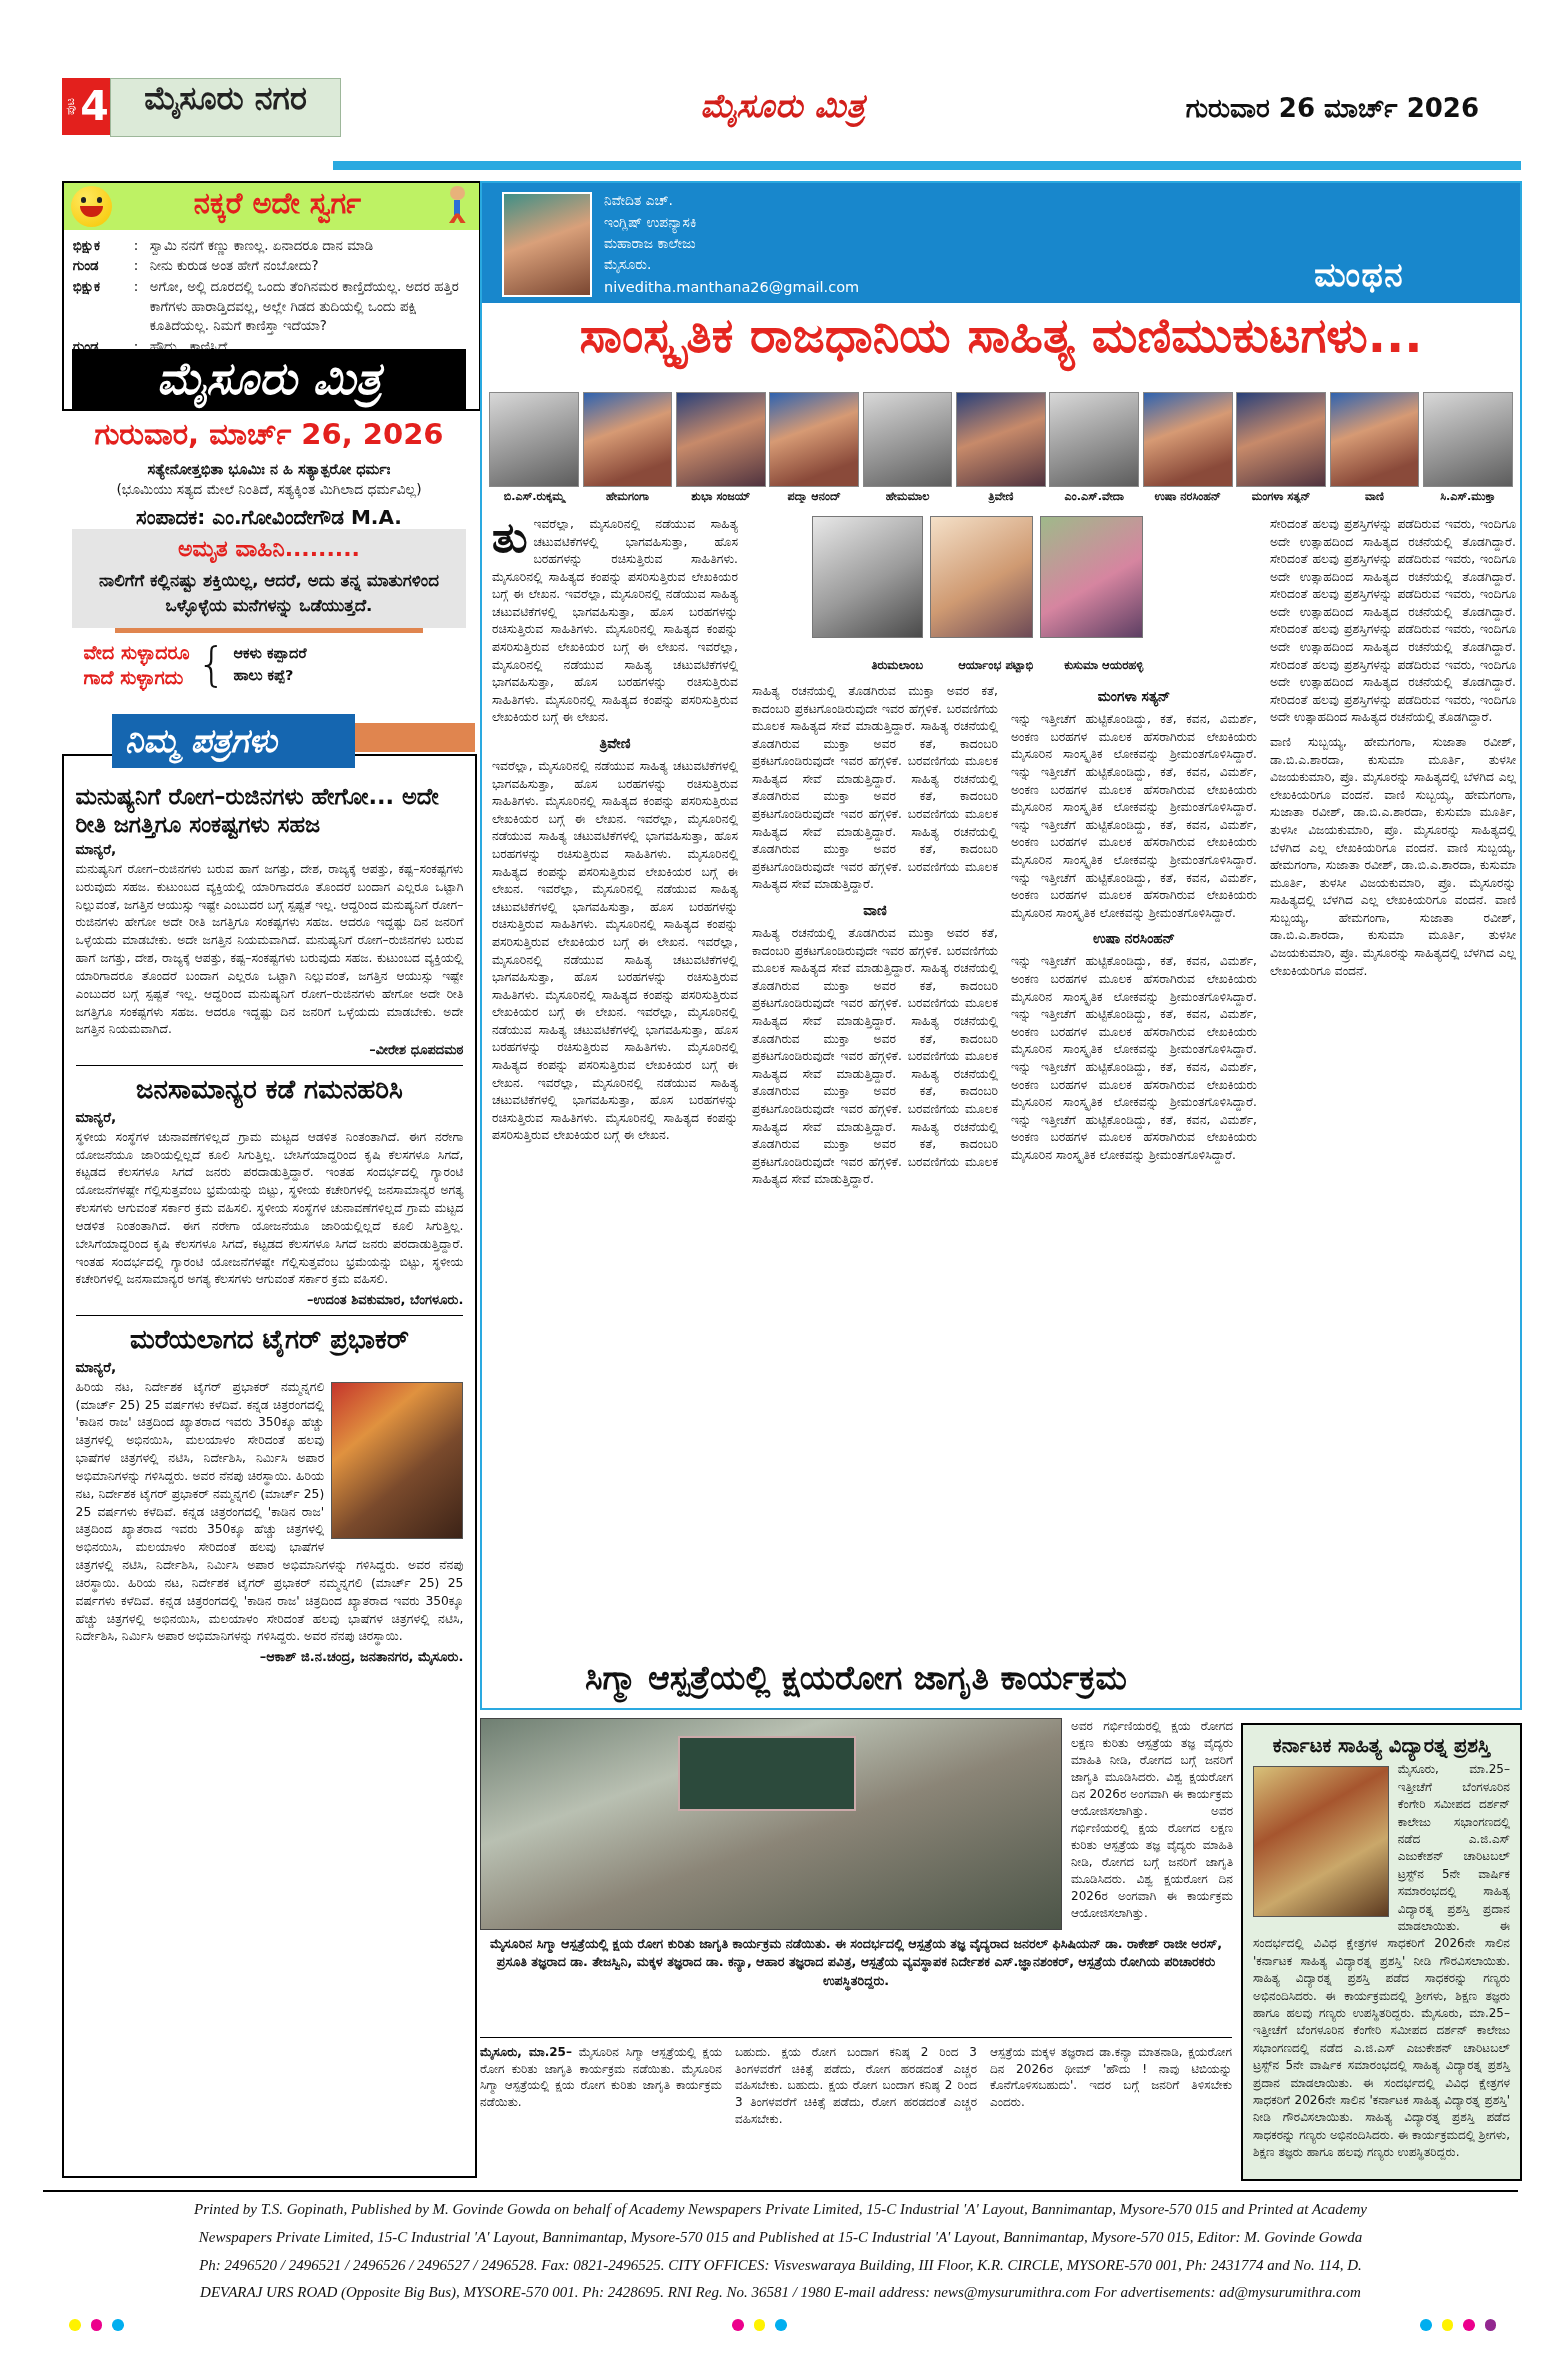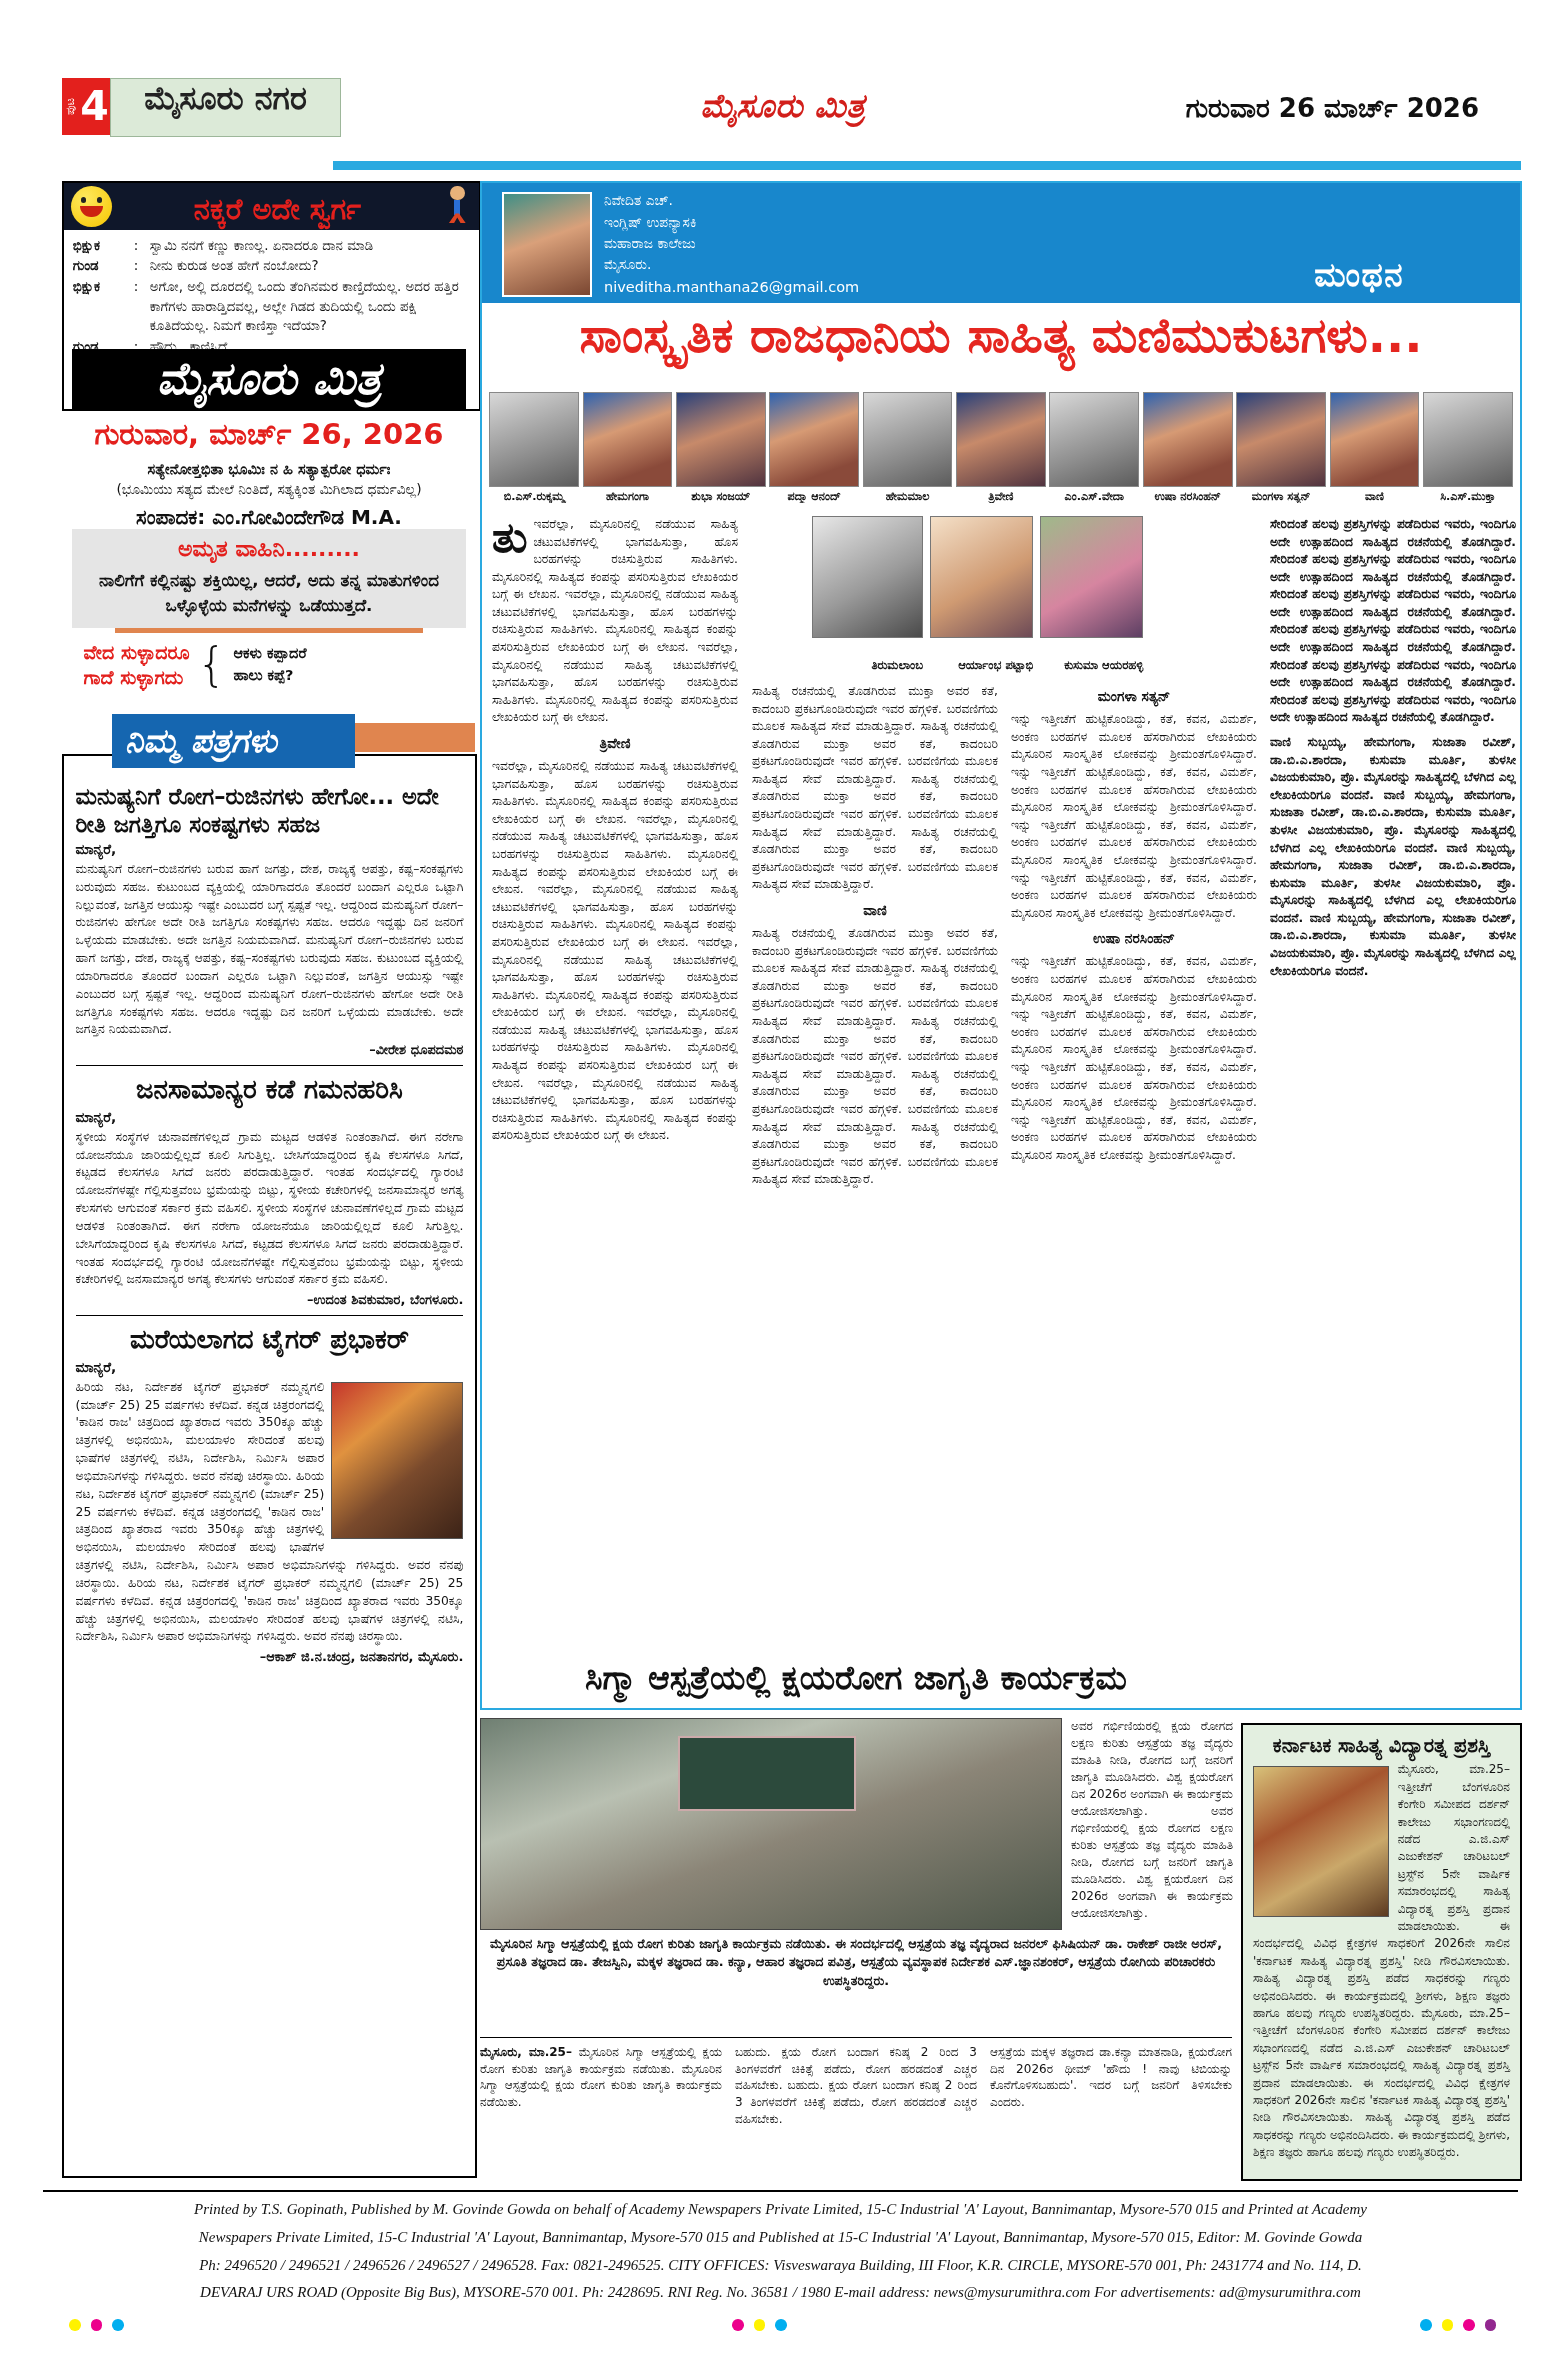--- a/index.html
+++ b/index.html
@@ -16,21 +16,21 @@
   .masthead-center{color:#d21f1b;font-size:33px;font-weight:bold;font-style:italic;text-align:center;
                    font-family:"DejaVu Serif",serif;}
   .header-date{font-size:26px;font-weight:bold;color:#111;text-align:right;}
   .cyan-rule{background:#2aa9e0;}
 
   
   .blackbox{border:2.2px solid #000;background:#fff;}
   .bluebox{border:2.9px solid #2aa9e0;background:#fff;}
 
   
-  .joke-head{background:#0f172a;display:flex;align-items:flex-end;gap:17px;padding:2.9px 7.2px;}
+  .joke-head{background:#bef264;display:flex;align-items:flex-start;gap:17px;padding:2.9px 7.2px;}
   .joke-title{color:#e3201d;font-size:29px;font-weight:bold;flex:1;text-align:center;}
   .smiley{width:41px;height:41px;border-radius:50%;background:radial-gradient(circle at 35% 30%,#ffe95e,#f6c500);
           position:relative;flex:0 0 auto;}
   .smiley:before{content:"";position:absolute;left:9.4px;top:11.6px;width:5.8px;height:5.8px;border-radius:50%;background:#222;box-shadow:16px 0 0 #222;}
   .smiley:after{content:"";position:absolute;left:8.7px;top:20px;width:23px;height:11.6px;border-radius:0 0 23px 23px;background:#c21;}
   .dancer{width:29px;height:41px;position:relative;flex:0 0 auto;}
   .dancer .head{position:absolute;left:7.2px;top:0;width:14.5px;height:14.5px;border-radius:50%;background:#e8b27a;}
   .dancer .body{position:absolute;left:11.6px;top:14.5px;width:5.8px;height:14.5px;background:#2a6fd6;}
   .dancer .leg{position:absolute;left:5.8px;top:27.5px;width:17.4px;height:10px;background:#d42;clip-path:polygon(0 100%,40% 0,60% 0,100% 100%,70% 100%,50% 40%,30% 100%);}
   .joke-lines{padding:5.8px 8.7px 4.3px 8.7px;}
@@ -323,21 +323,21 @@
         <p>ಸಾಹಿತ್ಯ ರಚನೆಯಲ್ಲಿ ತೊಡಗಿರುವ ಮುಕ್ತಾ ಅವರ ಕತೆ, ಕಾದಂಬರಿ ಪ್ರಕಟಗೊಂಡಿರುವುದೇ ಇವರ ಹೆಗ್ಗಳಿಕೆ. ಬರವಣಿಗೆಯ ಮೂಲಕ ಸಾಹಿತ್ಯದ ಸೇವೆ ಮಾಡುತ್ತಿದ್ದಾರೆ. ಸಾಹಿತ್ಯ ರಚನೆಯಲ್ಲಿ ತೊಡಗಿರುವ ಮುಕ್ತಾ ಅವರ ಕತೆ, ಕಾದಂಬರಿ ಪ್ರಕಟಗೊಂಡಿರುವುದೇ ಇವರ ಹೆಗ್ಗಳಿಕೆ. ಬರವಣಿಗೆಯ ಮೂಲಕ ಸಾಹಿತ್ಯದ ಸೇವೆ ಮಾಡುತ್ತಿದ್ದಾರೆ. ಸಾಹಿತ್ಯ ರಚನೆಯಲ್ಲಿ ತೊಡಗಿರುವ ಮುಕ್ತಾ ಅವರ ಕತೆ, ಕಾದಂಬರಿ ಪ್ರಕಟಗೊಂಡಿರುವುದೇ ಇವರ ಹೆಗ್ಗಳಿಕೆ. ಬರವಣಿಗೆಯ ಮೂಲಕ ಸಾಹಿತ್ಯದ ಸೇವೆ ಮಾಡುತ್ತಿದ್ದಾರೆ. ಸಾಹಿತ್ಯ ರಚನೆಯಲ್ಲಿ ತೊಡಗಿರುವ ಮುಕ್ತಾ ಅವರ ಕತೆ, ಕಾದಂಬರಿ ಪ್ರಕಟಗೊಂಡಿರುವುದೇ ಇವರ ಹೆಗ್ಗಳಿಕೆ. ಬರವಣಿಗೆಯ ಮೂಲಕ ಸಾಹಿತ್ಯದ ಸೇವೆ ಮಾಡುತ್ತಿದ್ದಾರೆ. ಸಾಹಿತ್ಯ ರಚನೆಯಲ್ಲಿ ತೊಡಗಿರುವ ಮುಕ್ತಾ ಅವರ ಕತೆ, ಕಾದಂಬರಿ ಪ್ರಕಟಗೊಂಡಿರುವುದೇ ಇವರ ಹೆಗ್ಗಳಿಕೆ. ಬರವಣಿಗೆಯ ಮೂಲಕ ಸಾಹಿತ್ಯದ ಸೇವೆ ಮಾಡುತ್ತಿದ್ದಾರೆ.</p>
       </div>
 
       <div class="mcol pad-top" style="left:529px;top:0;">
         <h4>ಮಂಗಳಾ ಸತ್ಯನ್</h4>
         <p>ಇನ್ನು ಇತ್ತೀಚೆಗೆ ಹುಟ್ಟಿಕೊಂಡಿದ್ದು, ಕತೆ, ಕವನ, ವಿಮರ್ಶೆ, ಅಂಕಣ ಬರಹಗಳ ಮೂಲಕ ಹೆಸರಾಗಿರುವ ಲೇಖಕಿಯರು ಮೈಸೂರಿನ ಸಾಂಸ್ಕೃತಿಕ ಲೋಕವನ್ನು ಶ್ರೀಮಂತಗೊಳಿಸಿದ್ದಾರೆ. ಇನ್ನು ಇತ್ತೀಚೆಗೆ ಹುಟ್ಟಿಕೊಂಡಿದ್ದು, ಕತೆ, ಕವನ, ವಿಮರ್ಶೆ, ಅಂಕಣ ಬರಹಗಳ ಮೂಲಕ ಹೆಸರಾಗಿರುವ ಲೇಖಕಿಯರು ಮೈಸೂರಿನ ಸಾಂಸ್ಕೃತಿಕ ಲೋಕವನ್ನು ಶ್ರೀಮಂತಗೊಳಿಸಿದ್ದಾರೆ. ಇನ್ನು ಇತ್ತೀಚೆಗೆ ಹುಟ್ಟಿಕೊಂಡಿದ್ದು, ಕತೆ, ಕವನ, ವಿಮರ್ಶೆ, ಅಂಕಣ ಬರಹಗಳ ಮೂಲಕ ಹೆಸರಾಗಿರುವ ಲೇಖಕಿಯರು ಮೈಸೂರಿನ ಸಾಂಸ್ಕೃತಿಕ ಲೋಕವನ್ನು ಶ್ರೀಮಂತಗೊಳಿಸಿದ್ದಾರೆ. ಇನ್ನು ಇತ್ತೀಚೆಗೆ ಹುಟ್ಟಿಕೊಂಡಿದ್ದು, ಕತೆ, ಕವನ, ವಿಮರ್ಶೆ, ಅಂಕಣ ಬರಹಗಳ ಮೂಲಕ ಹೆಸರಾಗಿರುವ ಲೇಖಕಿಯರು ಮೈಸೂರಿನ ಸಾಂಸ್ಕೃತಿಕ ಲೋಕವನ್ನು ಶ್ರೀಮಂತಗೊಳಿಸಿದ್ದಾರೆ.</p>
         <h4>ಉಷಾ ನರಸಿಂಹನ್</h4>
         <p>ಇನ್ನು ಇತ್ತೀಚೆಗೆ ಹುಟ್ಟಿಕೊಂಡಿದ್ದು, ಕತೆ, ಕವನ, ವಿಮರ್ಶೆ, ಅಂಕಣ ಬರಹಗಳ ಮೂಲಕ ಹೆಸರಾಗಿರುವ ಲೇಖಕಿಯರು ಮೈಸೂರಿನ ಸಾಂಸ್ಕೃತಿಕ ಲೋಕವನ್ನು ಶ್ರೀಮಂತಗೊಳಿಸಿದ್ದಾರೆ. ಇನ್ನು ಇತ್ತೀಚೆಗೆ ಹುಟ್ಟಿಕೊಂಡಿದ್ದು, ಕತೆ, ಕವನ, ವಿಮರ್ಶೆ, ಅಂಕಣ ಬರಹಗಳ ಮೂಲಕ ಹೆಸರಾಗಿರುವ ಲೇಖಕಿಯರು ಮೈಸೂರಿನ ಸಾಂಸ್ಕೃತಿಕ ಲೋಕವನ್ನು ಶ್ರೀಮಂತಗೊಳಿಸಿದ್ದಾರೆ. ಇನ್ನು ಇತ್ತೀಚೆಗೆ ಹುಟ್ಟಿಕೊಂಡಿದ್ದು, ಕತೆ, ಕವನ, ವಿಮರ್ಶೆ, ಅಂಕಣ ಬರಹಗಳ ಮೂಲಕ ಹೆಸರಾಗಿರುವ ಲೇಖಕಿಯರು ಮೈಸೂರಿನ ಸಾಂಸ್ಕೃತಿಕ ಲೋಕವನ್ನು ಶ್ರೀಮಂತಗೊಳಿಸಿದ್ದಾರೆ. ಇನ್ನು ಇತ್ತೀಚೆಗೆ ಹುಟ್ಟಿಕೊಂಡಿದ್ದು, ಕತೆ, ಕವನ, ವಿಮರ್ಶೆ, ಅಂಕಣ ಬರಹಗಳ ಮೂಲಕ ಹೆಸರಾಗಿರುವ ಲೇಖಕಿಯರು ಮೈಸೂರಿನ ಸಾಂಸ್ಕೃತಿಕ ಲೋಕವನ್ನು ಶ್ರೀಮಂತಗೊಳಿಸಿದ್ದಾರೆ.</p>
       </div>
 
-      <div class="mcol" style="left:788px;top:0;font-weight:bold;">
+      <div class="mcol" style="left:788px;top:0;">
         <p>ಸೇರಿದಂತೆ ಹಲವು ಪ್ರಶಸ್ತಿಗಳನ್ನು ಪಡೆದಿರುವ ಇವರು, ಇಂದಿಗೂ ಅದೇ ಉತ್ಸಾಹದಿಂದ ಸಾಹಿತ್ಯದ ರಚನೆಯಲ್ಲಿ ತೊಡಗಿದ್ದಾರೆ. ಸೇರಿದಂತೆ ಹಲವು ಪ್ರಶಸ್ತಿಗಳನ್ನು ಪಡೆದಿರುವ ಇವರು, ಇಂದಿಗೂ ಅದೇ ಉತ್ಸಾಹದಿಂದ ಸಾಹಿತ್ಯದ ರಚನೆಯಲ್ಲಿ ತೊಡಗಿದ್ದಾರೆ. ಸೇರಿದಂತೆ ಹಲವು ಪ್ರಶಸ್ತಿಗಳನ್ನು ಪಡೆದಿರುವ ಇವರು, ಇಂದಿಗೂ ಅದೇ ಉತ್ಸಾಹದಿಂದ ಸಾಹಿತ್ಯದ ರಚನೆಯಲ್ಲಿ ತೊಡಗಿದ್ದಾರೆ. ಸೇರಿದಂತೆ ಹಲವು ಪ್ರಶಸ್ತಿಗಳನ್ನು ಪಡೆದಿರುವ ಇವರು, ಇಂದಿಗೂ ಅದೇ ಉತ್ಸಾಹದಿಂದ ಸಾಹಿತ್ಯದ ರಚನೆಯಲ್ಲಿ ತೊಡಗಿದ್ದಾರೆ. ಸೇರಿದಂತೆ ಹಲವು ಪ್ರಶಸ್ತಿಗಳನ್ನು ಪಡೆದಿರುವ ಇವರು, ಇಂದಿಗೂ ಅದೇ ಉತ್ಸಾಹದಿಂದ ಸಾಹಿತ್ಯದ ರಚನೆಯಲ್ಲಿ ತೊಡಗಿದ್ದಾರೆ. ಸೇರಿದಂತೆ ಹಲವು ಪ್ರಶಸ್ತಿಗಳನ್ನು ಪಡೆದಿರುವ ಇವರು, ಇಂದಿಗೂ ಅದೇ ಉತ್ಸಾಹದಿಂದ ಸಾಹಿತ್ಯದ ರಚನೆಯಲ್ಲಿ ತೊಡಗಿದ್ದಾರೆ.</p>
         <p>ವಾಣಿ ಸುಬ್ಬಯ್ಯ, ಹೇಮಗಂಗಾ, ಸುಜಾತಾ ರವೀಶ್, ಡಾ.ಬಿ.ಎ.ಶಾರದಾ, ಕುಸುಮಾ ಮೂರ್ತಿ, ತುಳಸೀ ವಿಜಯಕುಮಾರಿ, ಪ್ರೊ. ಮೈಸೂರನ್ನು ಸಾಹಿತ್ಯದಲ್ಲಿ ಬೆಳಗಿದ ಎಲ್ಲ ಲೇಖಕಿಯರಿಗೂ ವಂದನೆ. ವಾಣಿ ಸುಬ್ಬಯ್ಯ, ಹೇಮಗಂಗಾ, ಸುಜಾತಾ ರವೀಶ್, ಡಾ.ಬಿ.ಎ.ಶಾರದಾ, ಕುಸುಮಾ ಮೂರ್ತಿ, ತುಳಸೀ ವಿಜಯಕುಮಾರಿ, ಪ್ರೊ. ಮೈಸೂರನ್ನು ಸಾಹಿತ್ಯದಲ್ಲಿ ಬೆಳಗಿದ ಎಲ್ಲ ಲೇಖಕಿಯರಿಗೂ ವಂದನೆ. ವಾಣಿ ಸುಬ್ಬಯ್ಯ, ಹೇಮಗಂಗಾ, ಸುಜಾತಾ ರವೀಶ್, ಡಾ.ಬಿ.ಎ.ಶಾರದಾ, ಕುಸುಮಾ ಮೂರ್ತಿ, ತುಳಸೀ ವಿಜಯಕುಮಾರಿ, ಪ್ರೊ. ಮೈಸೂರನ್ನು ಸಾಹಿತ್ಯದಲ್ಲಿ ಬೆಳಗಿದ ಎಲ್ಲ ಲೇಖಕಿಯರಿಗೂ ವಂದನೆ. ವಾಣಿ ಸುಬ್ಬಯ್ಯ, ಹೇಮಗಂಗಾ, ಸುಜಾತಾ ರವೀಶ್, ಡಾ.ಬಿ.ಎ.ಶಾರದಾ, ಕುಸುಮಾ ಮೂರ್ತಿ, ತುಳಸೀ ವಿಜಯಕುಮಾರಿ, ಪ್ರೊ. ಮೈಸೂರನ್ನು ಸಾಹಿತ್ಯದಲ್ಲಿ ಬೆಳಗಿದ ಎಲ್ಲ ಲೇಖಕಿಯರಿಗೂ ವಂದನೆ.</p>
       </div>
     </div>
   </div>
 
   <div class="abs" style="left:480px;top:1636px;width:752px;height:467px;margin-top:24px;">
     <div class="sigma-head">ಸಿಗ್ಮಾ ಆಸ್ಪತ್ರೆಯಲ್ಲಿ ಕ್ಷಯರೋಗ ಜಾಗೃತಿ ಕಾರ್ಯಕ್ರಮ</div>
     <div class="sigma-photo" style="position:absolute;left:0;top:58px;width:580px;height:210px;">
       <span class="board"></span>

